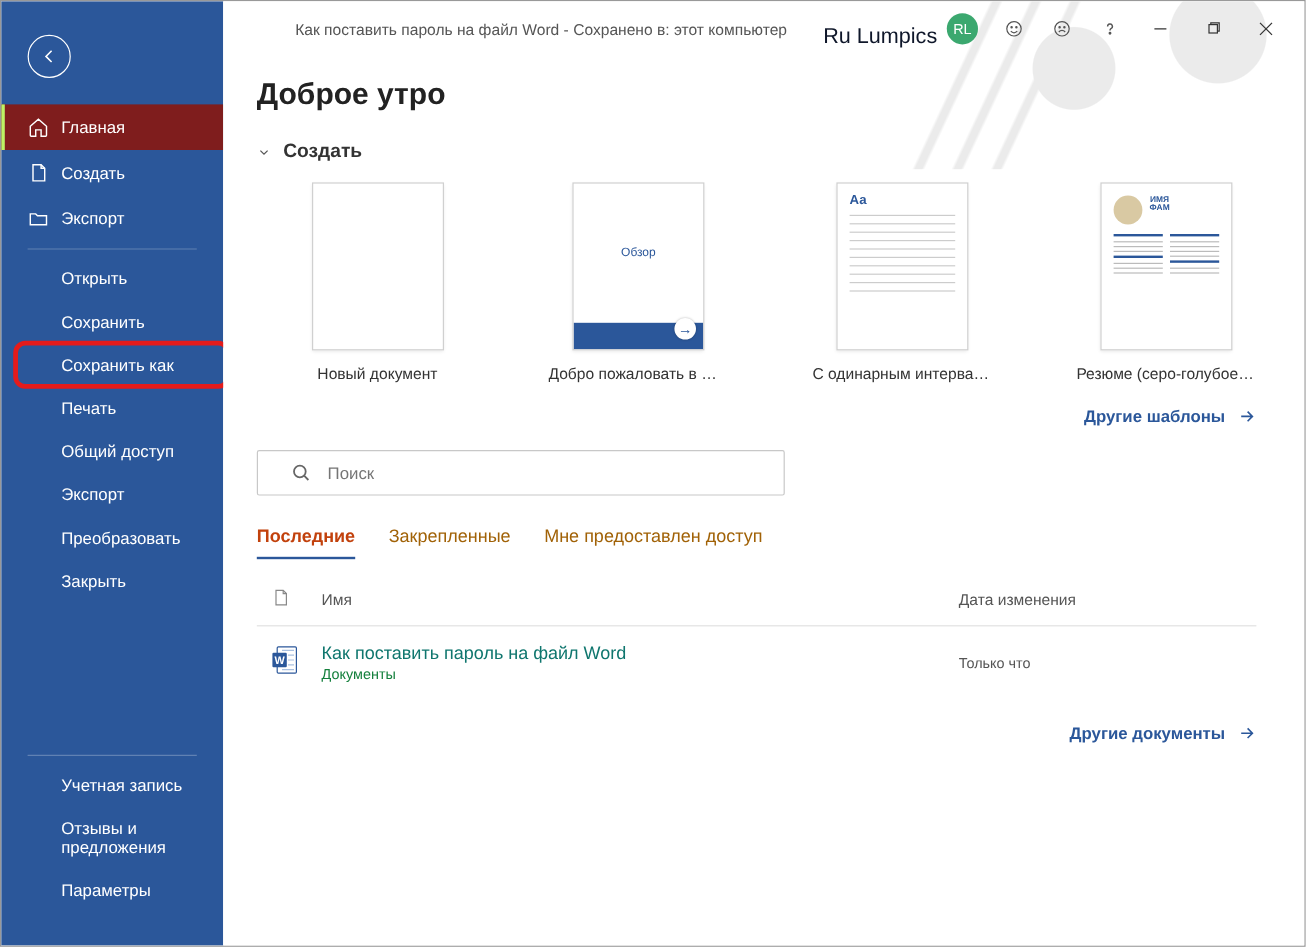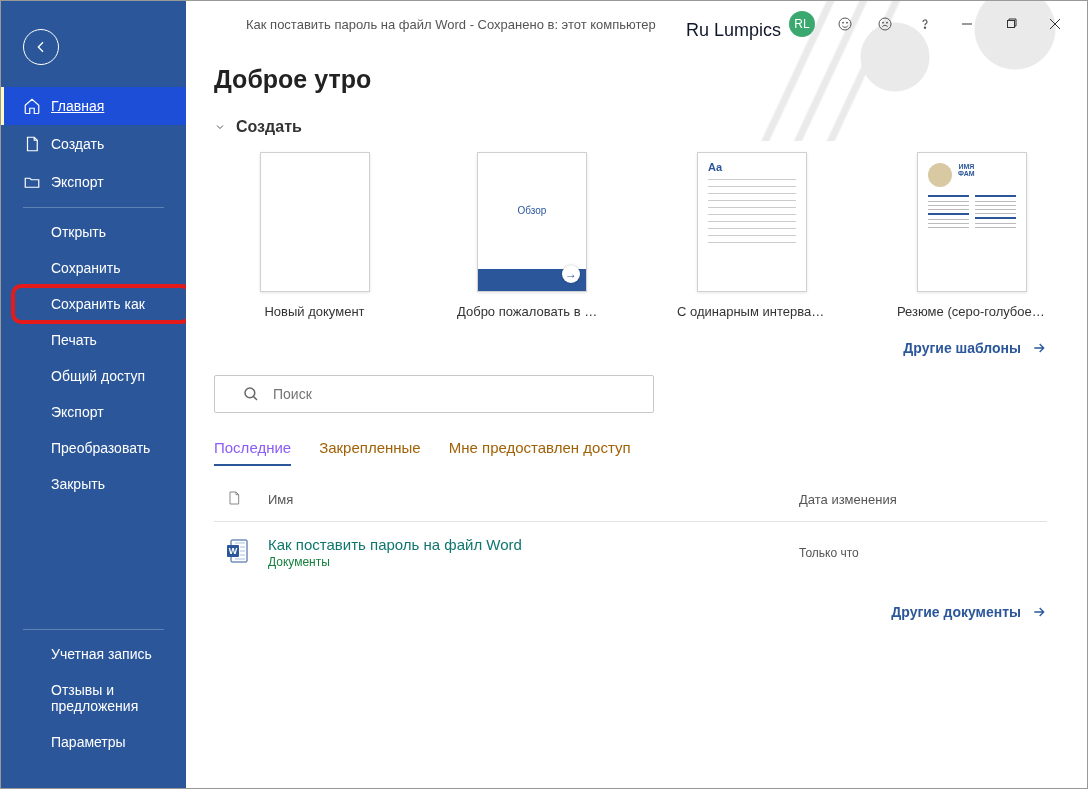--- a/index.html
+++ b/index.html
@@ -3,21 +3,21 @@
 <meta charset="utf-8">
 <style>
 * { box-sizing: border-box; margin: 0; padding: 0; }
 body { font-family: "Segoe UI", Tahoma, sans-serif; background: #fff; color: #333; width: 1088px; height: 789px; overflow: hidden; border: 1px solid #999; }
 .root { display: flex; width: 100%; height: 100%; }
 .sidebar { width: 185px; background: #2b579a; color: #fff; display: flex; flex-direction: column; padding-top: 18px; }
 .back-btn { width: 36px; height: 36px; border: 1.5px solid #fff; border-radius: 50%; margin: 10px 0 22px 22px; display: flex; align-items: center; justify-content: center; cursor: pointer; }
 .back-btn svg { width: 16px; height: 16px; }
 .side-item { display: flex; align-items: center; padding: 10px 18px 10px 22px; font-size: 14px; cursor: pointer; }
 .side-item .ic { width: 18px; height: 18px; margin-right: 10px; display: inline-flex; align-items: center; justify-content: center; flex-shrink: 0; }
-.side-item.active { background: #1d4ed8; border-left: 3px solid #fef9c3; padding-left: 19px; text-decoration: underline; }
+.side-item.active { background: #7f1d1d; border-left: 3px solid #bef264; padding-left: 19px; }
 .side-sep { border-top: 1px solid rgba(255,255,255,0.25); margin: 6px 22px; }
 .side-sub { padding: 10px 18px 10px 50px; font-size: 14px; cursor: pointer; }
 .side-sub.hl { position: relative; }
 .hl-ring { position: absolute; top: -2px; left: 10px; right: -6px; bottom: -2px; border: 4px solid #e41b1b; border-radius: 10px; pointer-events: none; }
 .side-bottom { margin-top: auto; margin-bottom: 28px; }
 
 .main { flex: 1; display: flex; flex-direction: column; background: #fff; position: relative; overflow: hidden; }
 .bgdeco { position: absolute; top: 0; right: 0; width: 480px; height: 140px; opacity: 0.08; background:
   radial-gradient(circle at 60% 40%, #000 0 34px, transparent 35px),
   radial-gradient(circle at 85% 20%, #000 0 40px, transparent 41px),
@@ -59,21 +59,21 @@
 .more-link { text-align: right; margin: 20px 0 18px 0; }
 .more-link a { color: #2b579a; font-size: 14px; text-decoration: none; font-weight: 600; cursor: pointer; display: inline-flex; align-items: center; gap: 10px; }
 .more-link svg { width: 16px; height: 16px; }
 
 .search { position: relative; margin-bottom: 26px; }
 .search input { width: 440px; height: 38px; border: 1px solid #c8c8c8; border-radius: 2px; padding-left: 58px; font-size: 14px; outline: none; }
 .search .sicon { position: absolute; left: 28px; top: 10px; color: #666; }
 
 .tabs { display: flex; gap: 28px; border-bottom: none; margin-bottom: 18px; }
 .tab { font-size: 15px; color: #a16207; padding-bottom: 8px; cursor: pointer; }
-.tab.active { color: #8b5cf6; font-weight: 400; border-bottom: 2px solid #2b579a; }
+.tab.active { color: #c2410c; font-weight: 700; border-bottom: 2px solid #2b579a; }
 
 .list-hdr { display: flex; align-items: center; padding: 6px 8px 12px 12px; border-bottom: 1px solid #e2e2e2; color: #555; font-size: 13px; }
 .list-hdr .col-icon { width: 42px; }
 .list-hdr .col-name { flex: 1; }
 .list-hdr .col-date { width: 240px; }
 .file-icon-hdr { width: 16px; height: 16px; }
 
 .list-row { display: flex; align-items: center; padding: 14px 8px 14px 12px; cursor: pointer; }
 .list-row .col-icon { width: 42px; }
 .word-icon { width: 24px; height: 26px; }

